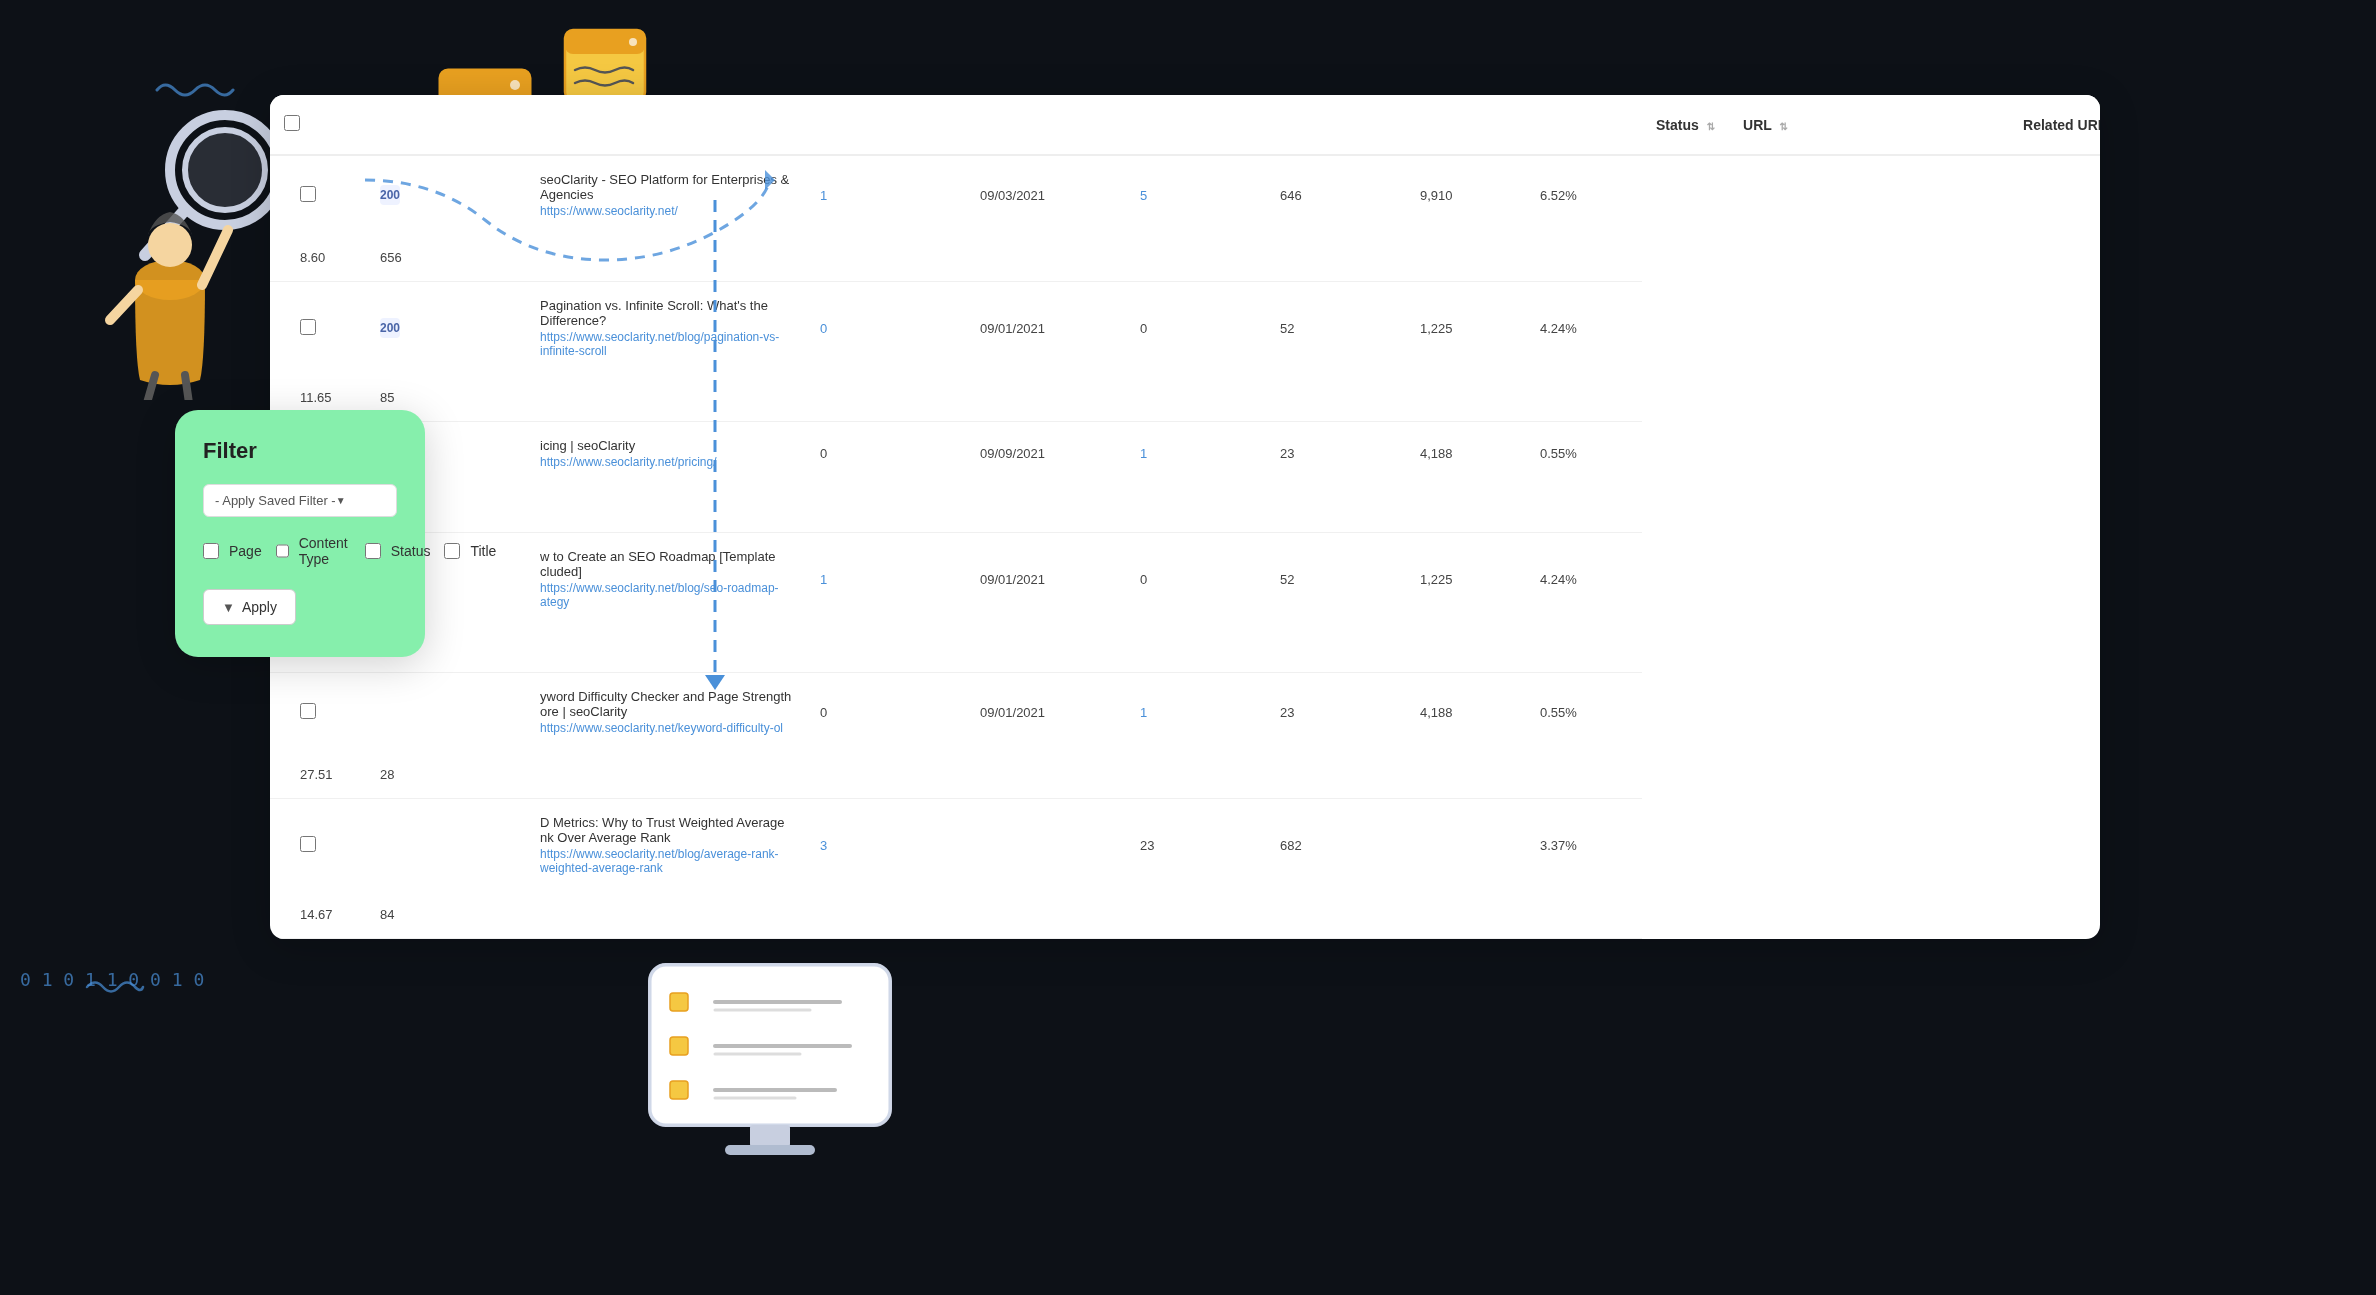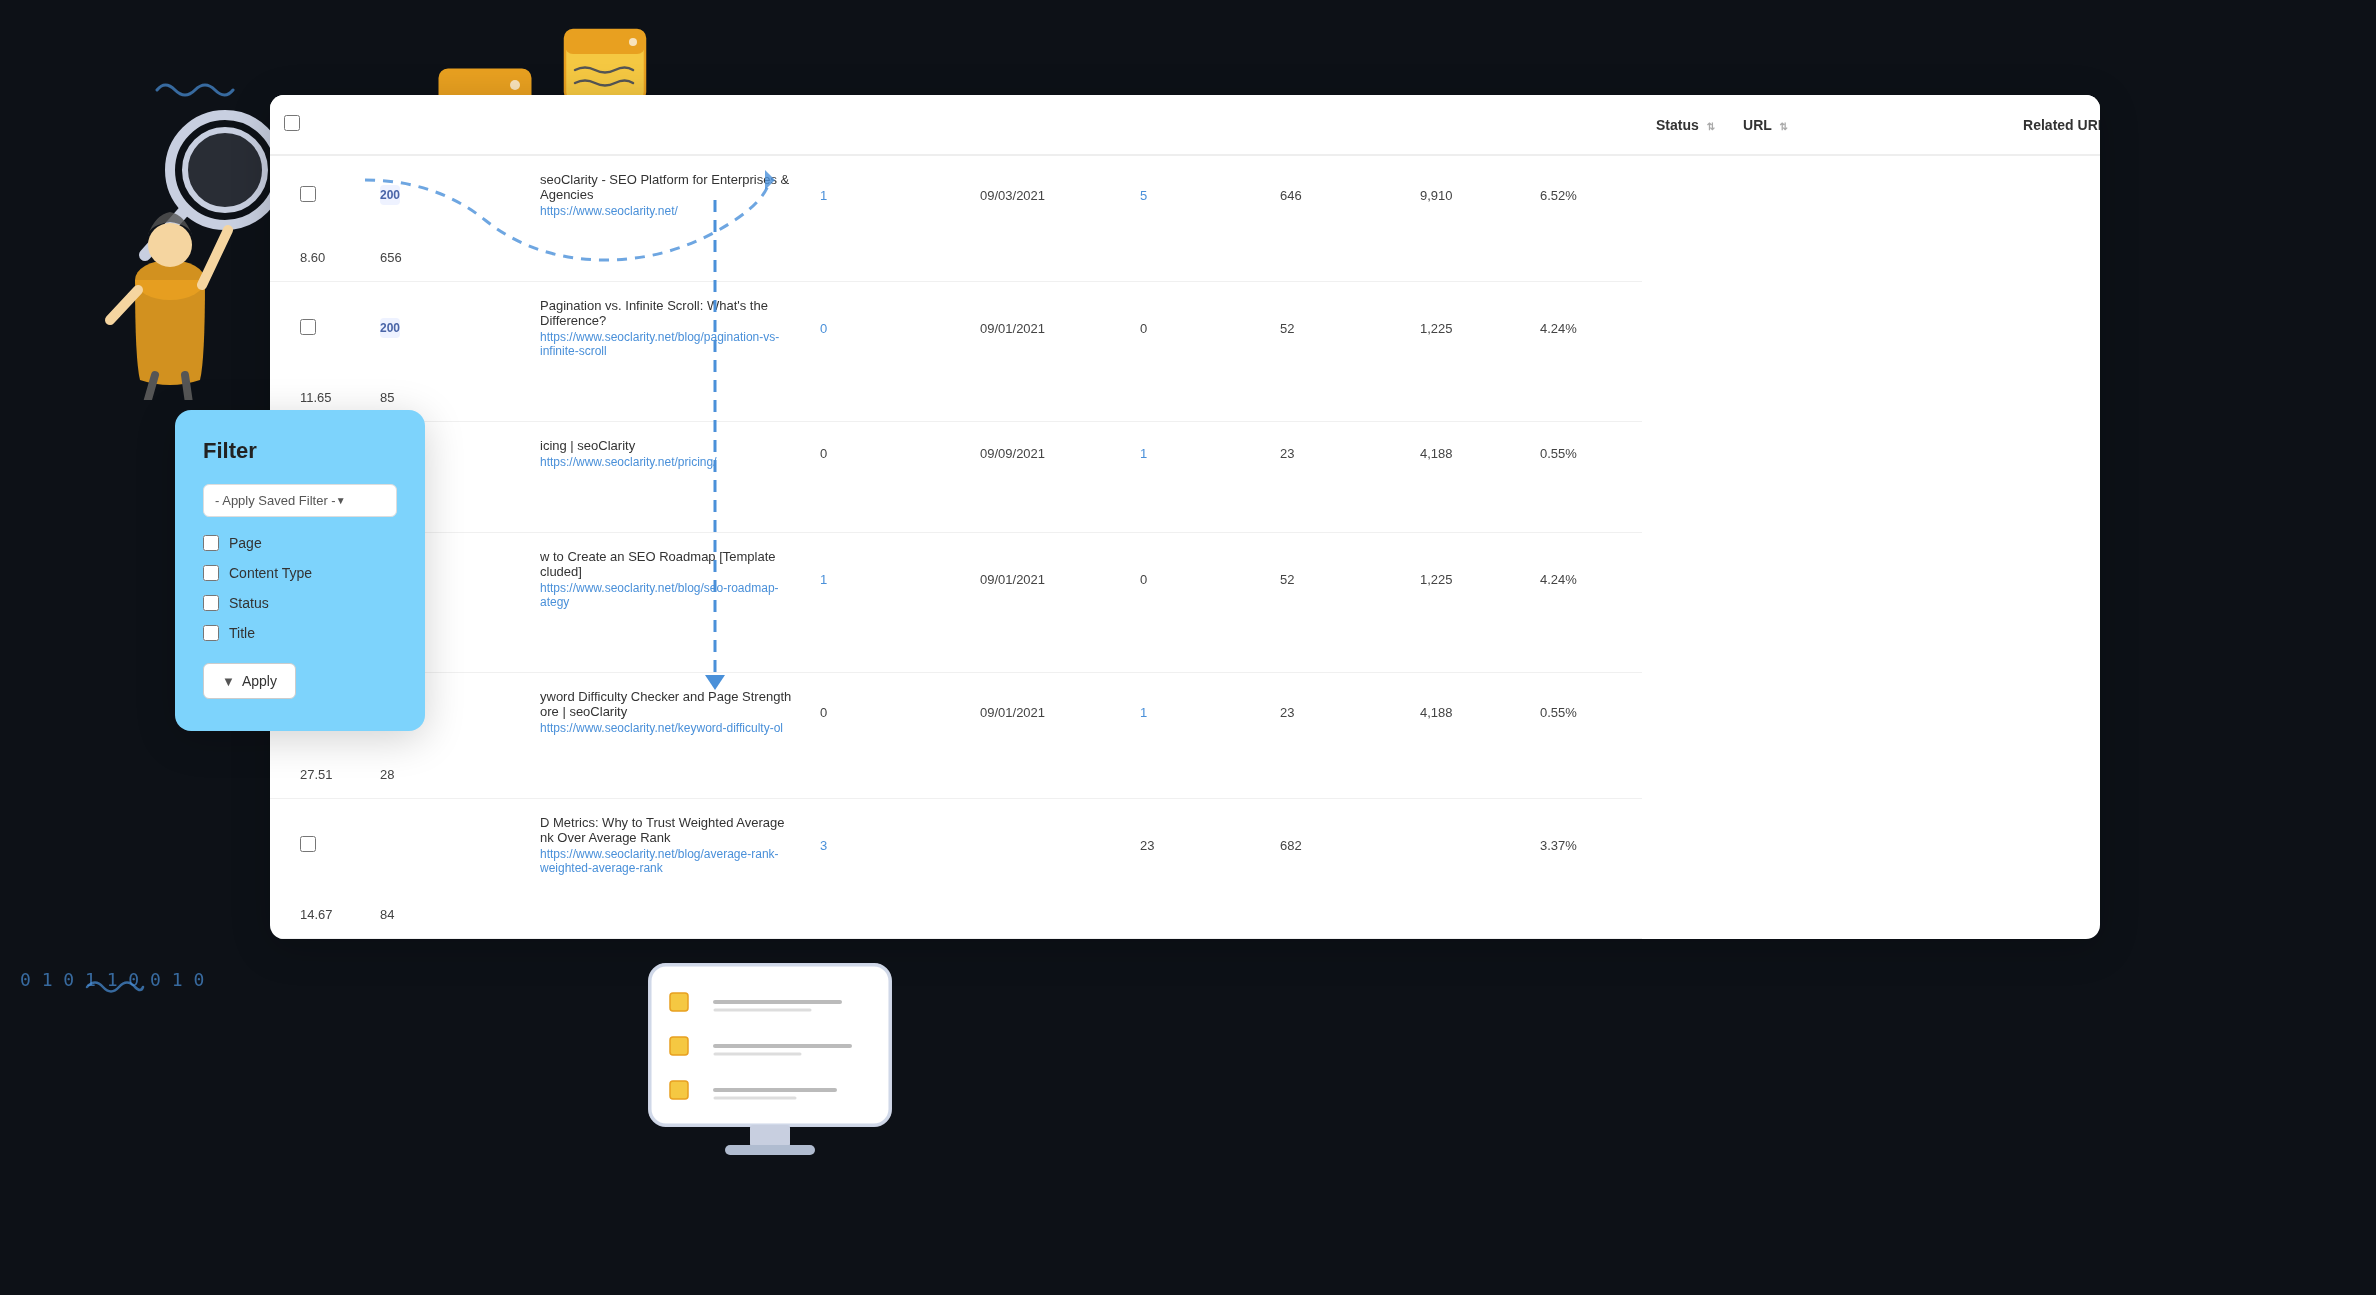--- a/index.html
+++ b/index.html
@@ -27,22 +27,22 @@
       padding: 0 16px;
       align-items: center;
     }
 
     
     .filter-panel {
       position: absolute;
       top: 410px;
       left: 175px;
       width: 250px;
-      background: #7dd3fc;
-      border-radius: 16px;
+      background: #86efac;
+      border-radius: 23px;
       box-shadow: 0 8px 40px rgba(0,0,0,0.18);
       padding: 28px 28px 32px 28px;
       z-index: 10;
     }
 
     .filter-title {
       font-size: 22px;
       font-weight: 700;
       color: #222;
       margin-bottom: 20px;
@@ -62,21 +62,20 @@
       background: #fff;
     }
 
     .filter-dropdown .chevron {
       font-size: 10px;
       color: #555;
     }
 
     .filter-checkbox-group {
       display: flex;
-      flex-direction: column;
       gap: 14px;
       margin-bottom: 22px;
     }
 
     .filter-checkbox-item {
       display: flex;
       align-items: center;
       gap: 10px;
       font-size: 14px;
       color: #333;

